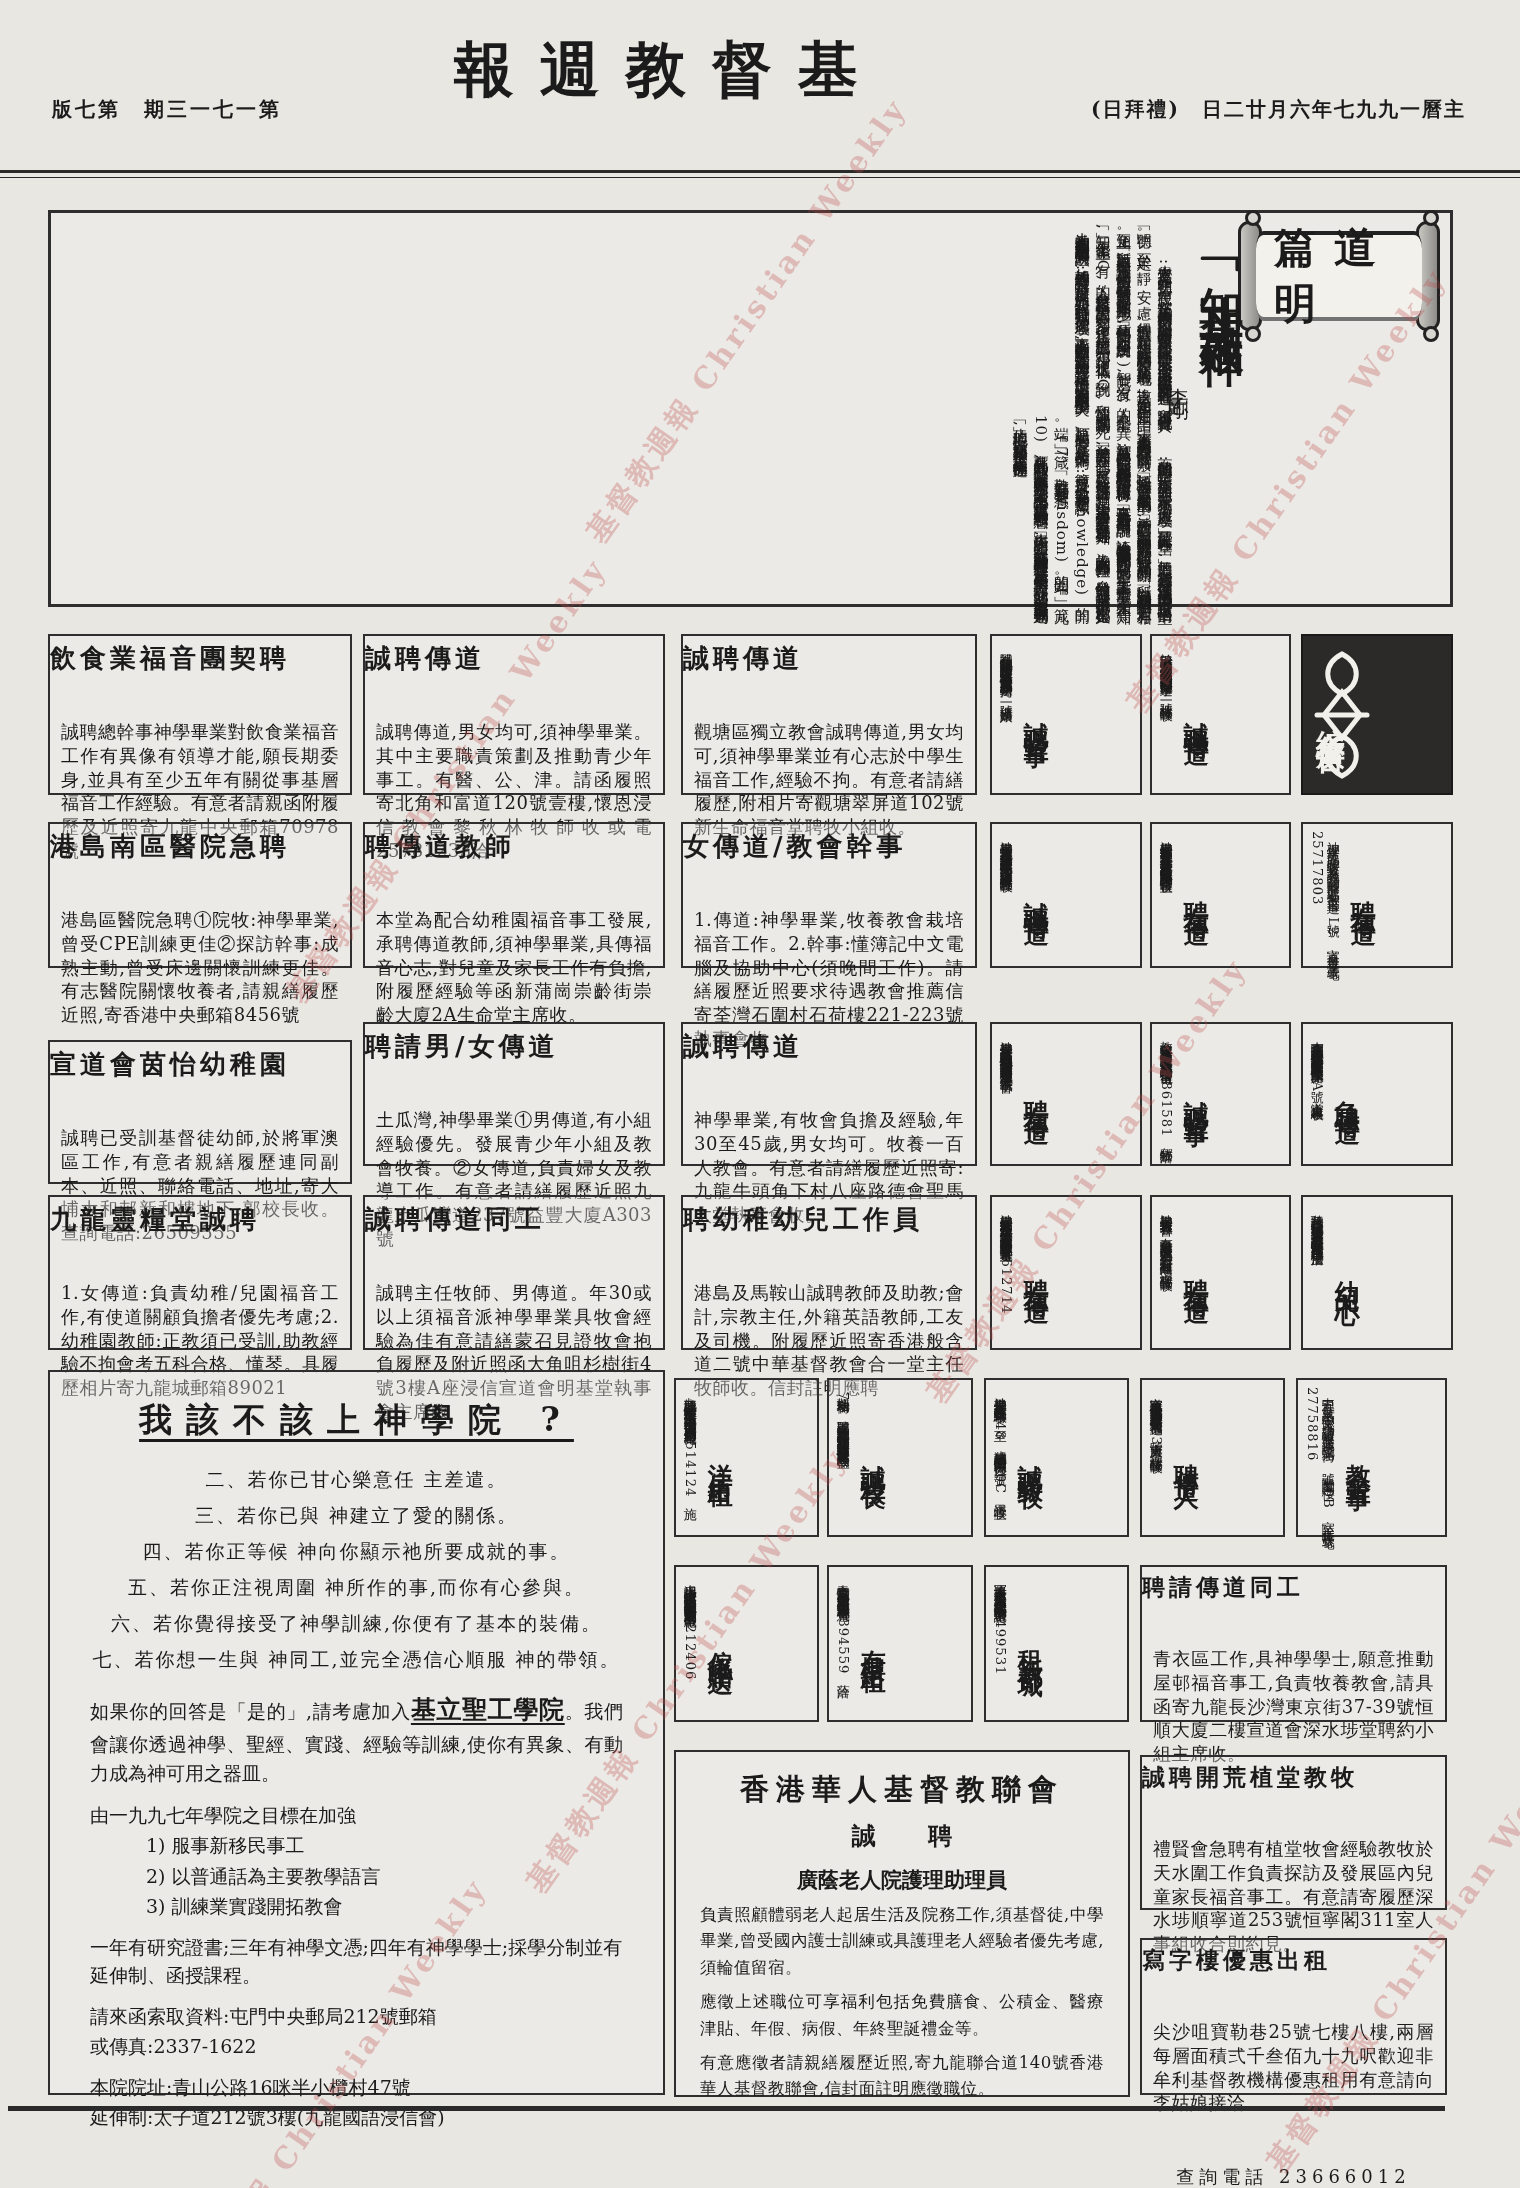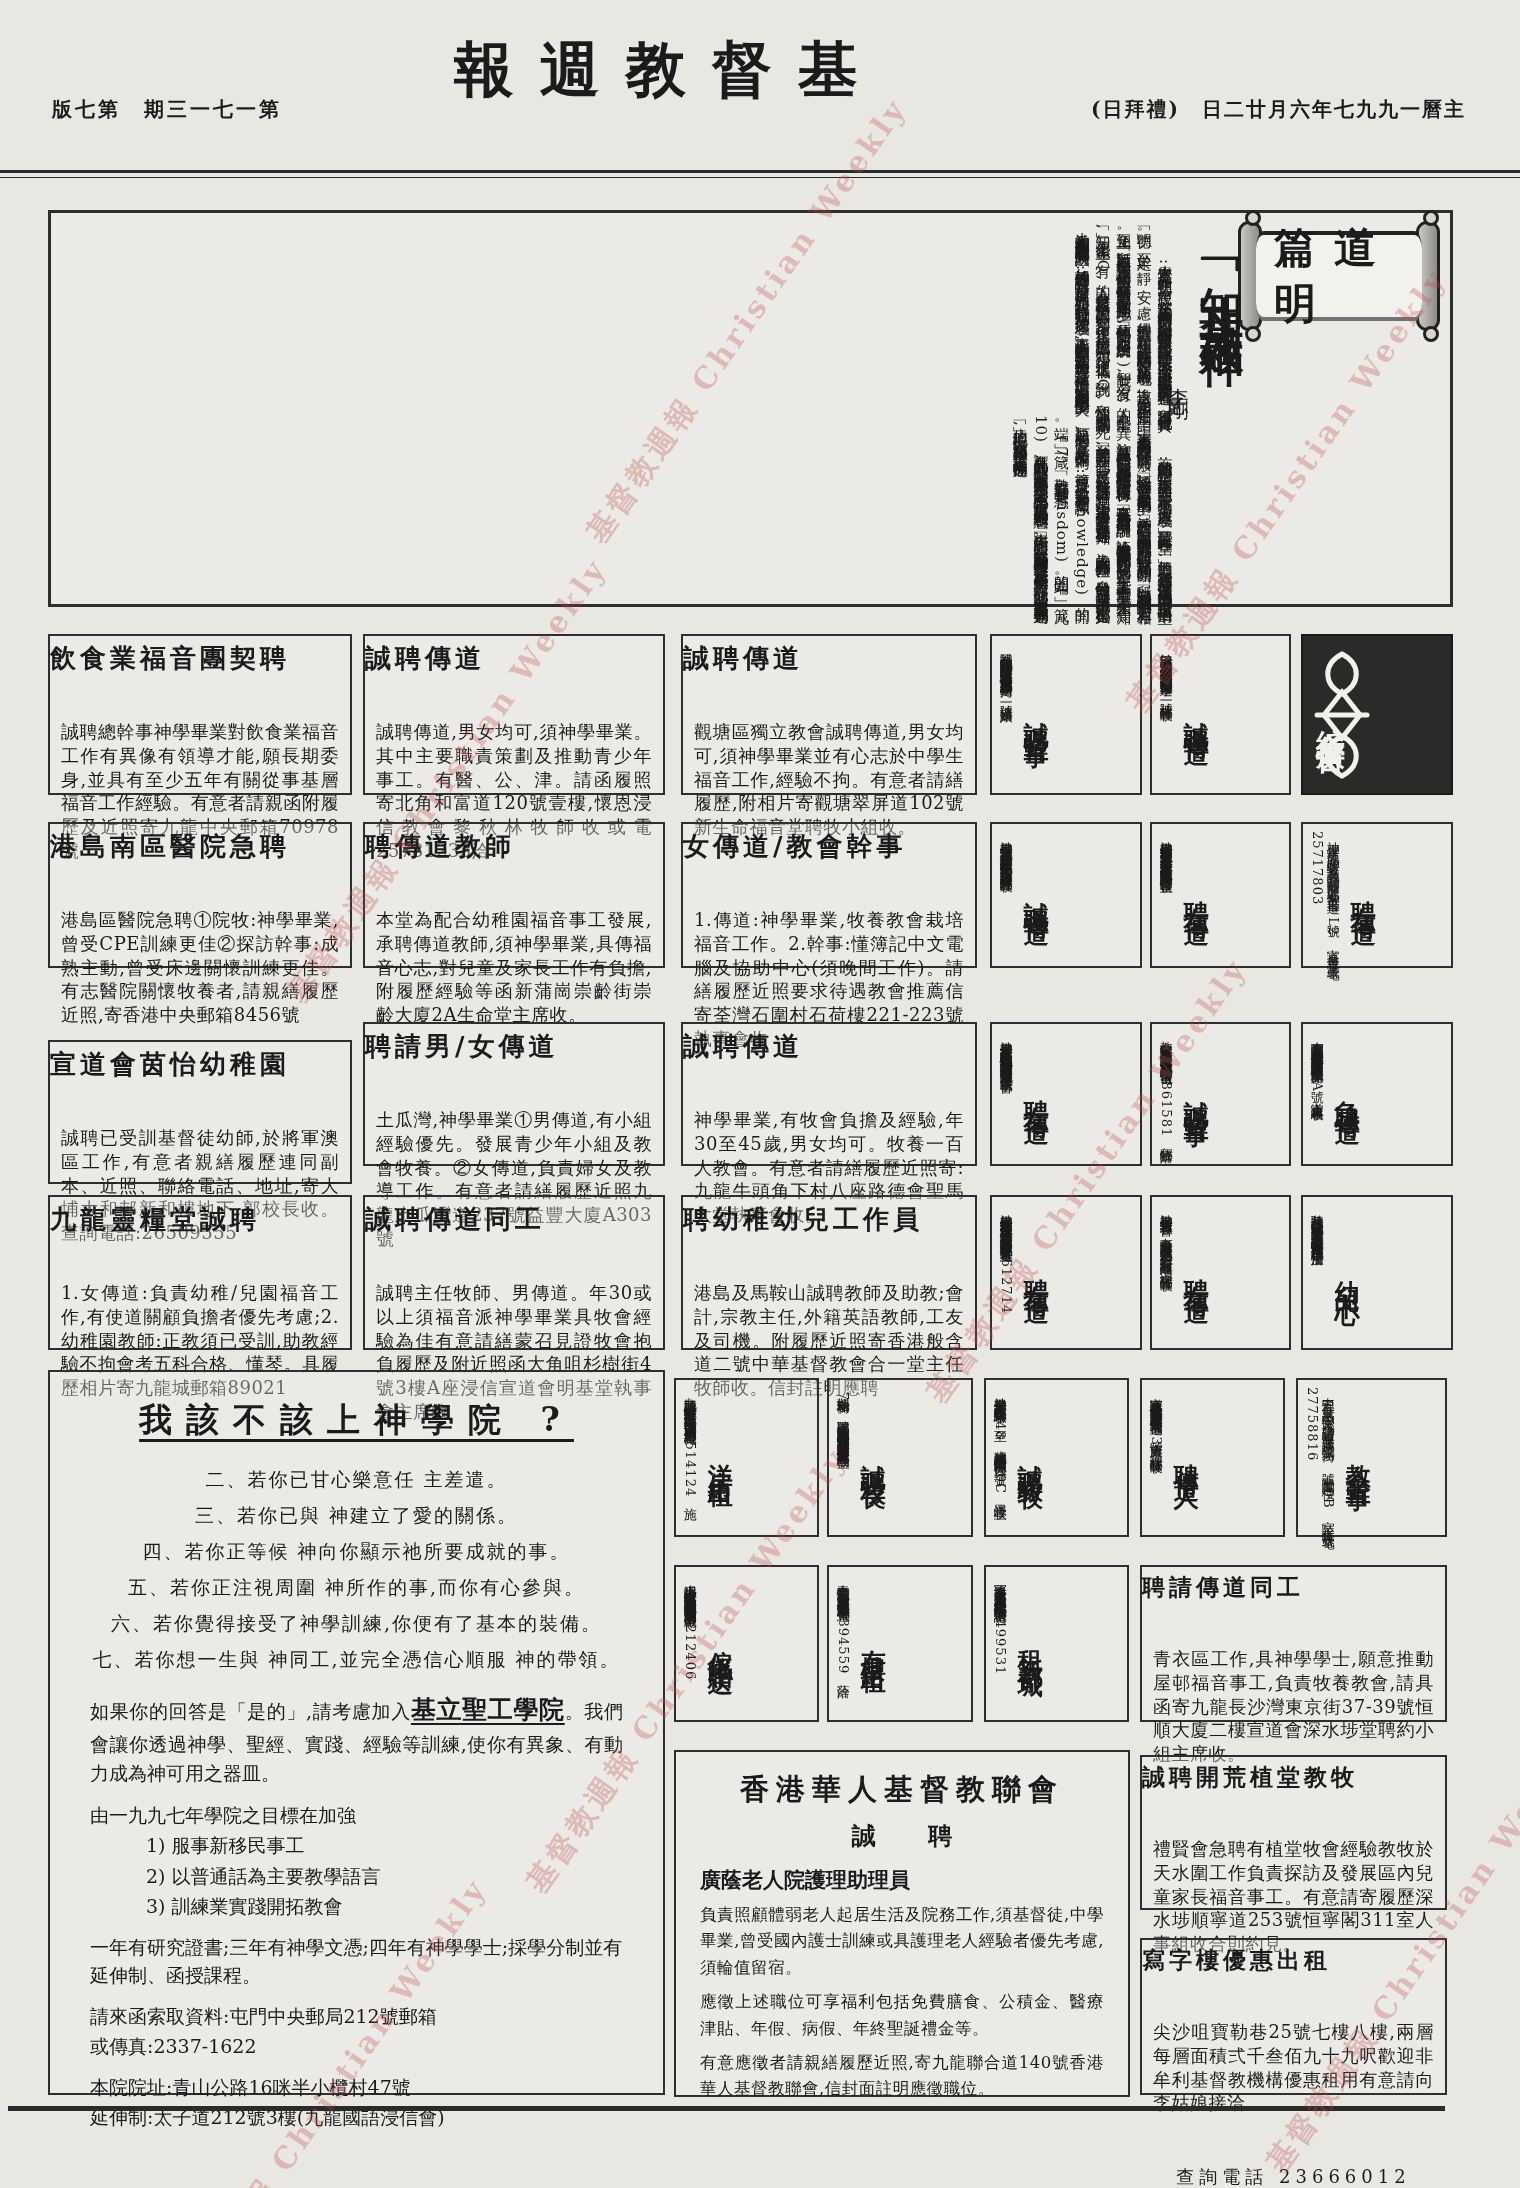--- a/index.html
+++ b/index.html
@@ -49,21 +49,21 @@
              text-decoration:underline;text-underline-offset:8px;}
   .sem-item{text-align:center;font-size:19px;letter-spacing:2px;line-height:36px;}
   .sem-par{font-size:19px;line-height:1.55;text-align:justify;margin:14px 40px 0;}
   .sem-school{font-size:25px;font-weight:bold;text-decoration:underline;text-underline-offset:5px;}
   .sem-goal{font-size:19px;margin:2px 40px 0 96px;line-height:1.5;}
   .sem-line{font-size:19px;margin:12px 40px 0;line-height:1.5;}
   .sem-line.tight{margin-top:2px;}
   
   .union-org{text-align:center;font-size:29px;font-weight:bold;letter-spacing:7px;margin-top:18px;}
   .union-recruit{text-align:center;font-size:24px;font-weight:bold;letter-spacing:22px;margin:10px 0 14px;padding-left:22px;}
-  .union-pos{font-size:21px;font-weight:bold;margin:0 24px 6px;}
+  .union-pos{font-size:21px;font-weight:bold;margin:0 24px 6px;text-align:center;}
   .union-par{font-size:16.5px;line-height:1.6;text-align:justify;margin:8px 24px 0;letter-spacing:.5px;}
   
   .wm{position:absolute;color:rgba(190,75,75,.30);font-size:30px;font-weight:bold;letter-spacing:4px;
       transform:rotate(-55deg);white-space:nowrap;pointer-events:none;z-index:5;}
 </style>
 </head>
 <body>
 
 <div class="page">
 

